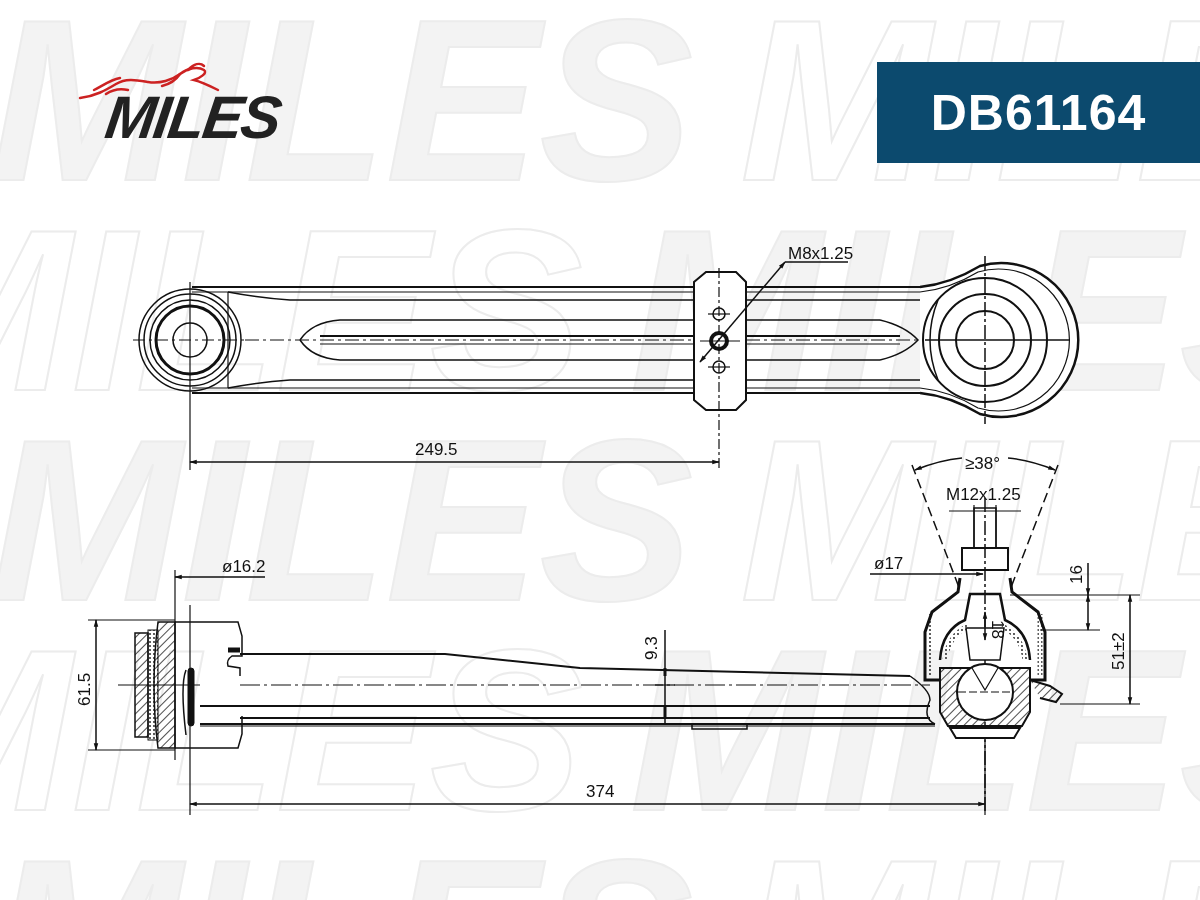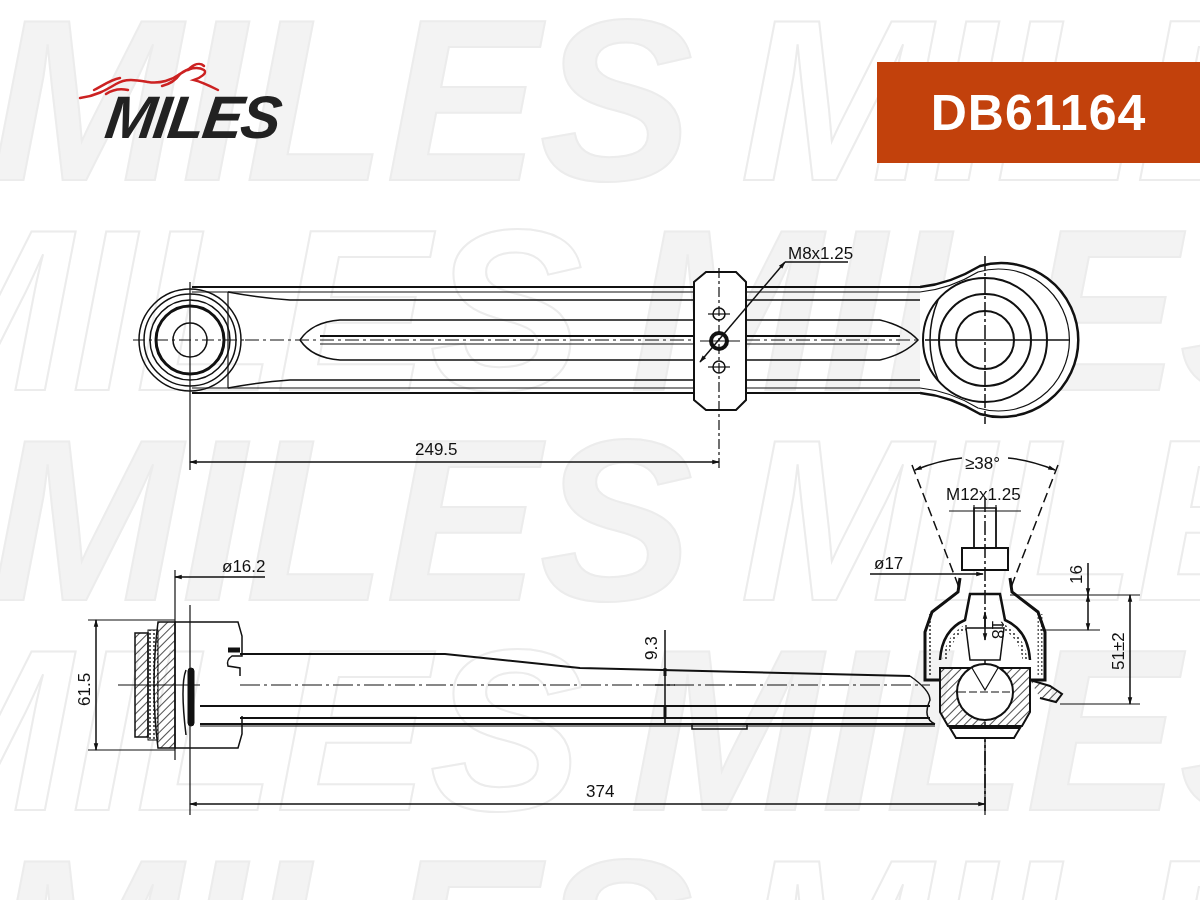--- a/index.html
+++ b/index.html
@@ -7,21 +7,21 @@
          font-family: "Liberation Sans", sans-serif; }
   .watermark { position: absolute; left: 0; top: 0; width: 1200px; height: 900px; z-index: 0; }
   .watermark text { font-family: "Liberation Sans", sans-serif; font-weight: 700; font-style: italic; }
   .drawing { position: absolute; left: 0; top: 0; width: 1200px; height: 900px; z-index: 1; }
   .drawing text { font-family: "Liberation Sans Narrow", "Liberation Sans", sans-serif; fill: #111; }
   .logo { position: absolute; left: 76px; top: 60px; width: 280px; height: 100px; z-index: 2; }
   .logo-text { position: absolute; left: 30px; top: 28px; font-family: "Liberation Sans", sans-serif;
                font-weight: 700; font-style: italic; font-size: 60px; letter-spacing: -2px; color: #222222;
                transform: skewX(-8deg); line-height: 1; }
   .logo-dog { position: absolute; left: 0; top: 0; }
-  .part-box { position: absolute; left: 877px; top: 62px; width: 323px; height: 101px; background: #c2410c;
+  .part-box { position: absolute; left: 877px; top: 62px; width: 323px; height: 101px; background: #0c4a6e;
               z-index: 2; display: flex; align-items: center; justify-content: center; }
   .part-number { color: #ffffff; font-family: "Liberation Sans", sans-serif; font-weight: 700;
                  font-size: 50px; letter-spacing: 1px; }
   .dim { font-size: 17px; }
 </style>
 </head>
 <body>
 
 <svg class="watermark" viewBox="0 0 1200 900">
   <g fill="#f3f3f3" stroke="#ececec" stroke-width="2">

